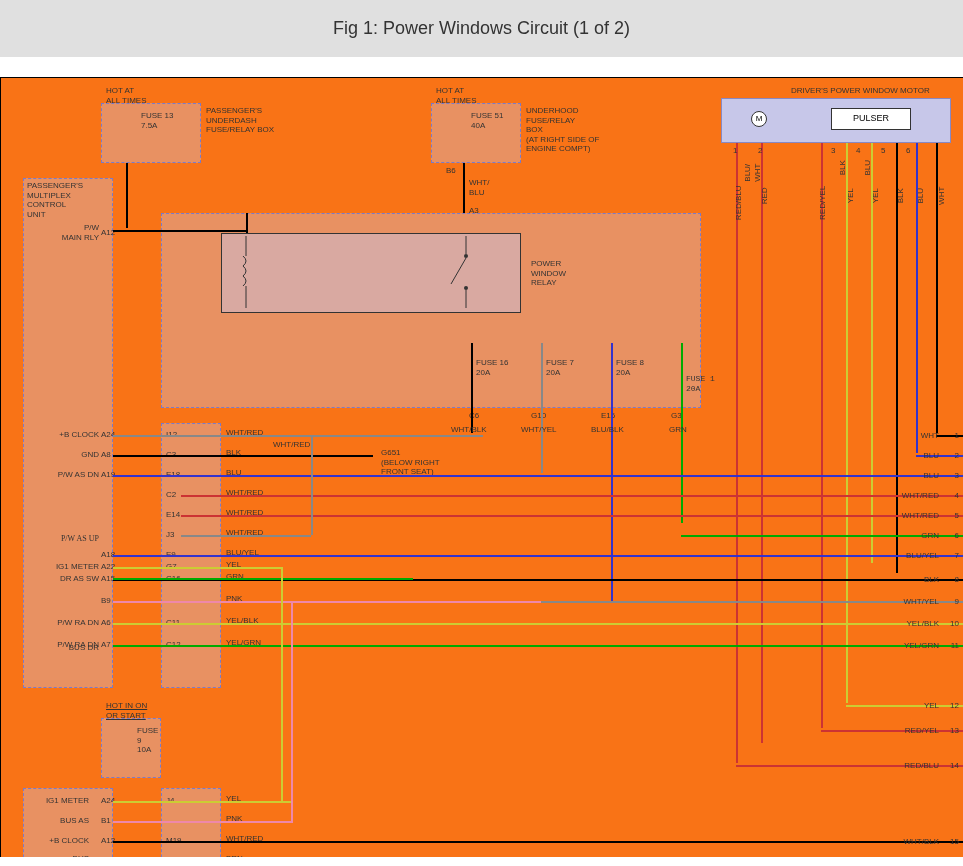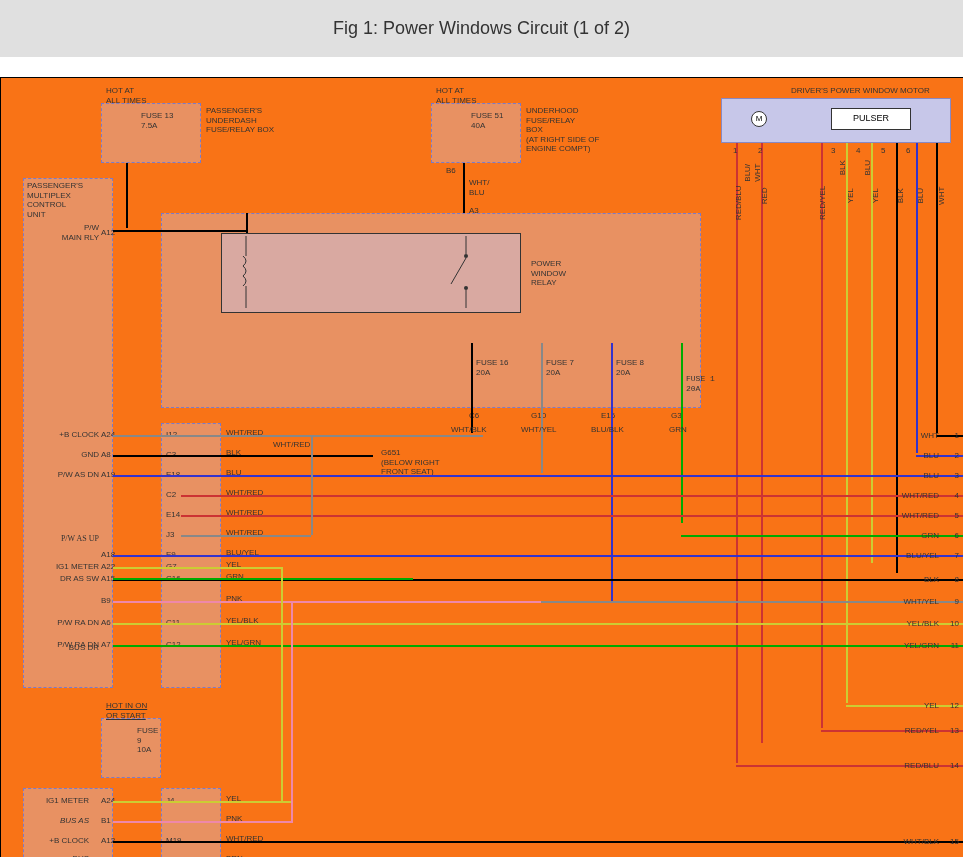--- a/index.html
+++ b/index.html
@@ -225,21 +225,21 @@
   <div class="box" style="left:22px; top:710px; width:90px; height:100px;"></div>
   <div class="box" style="left:160px; top:710px; width:60px; height:100px;"></div>
 
   <div class="lbl lbl-r" style="left:30px; top:718px; width:58px;">IG1 METER</div>
   <div class="lbl" style="left:100px; top:718px;">A24</div>
   <div class="lbl" style="left:165px; top:718px;">J4</div>
   <div class="lbl" style="left:225px; top:716px;">YEL</div>
   <div class="wire wire-h" style="left:112px; top:723px; width:180px; background:#cc3;"></div>
   <div class="wire wire-h" style="left:820px; top:652px; width:142px; background:#c33;"></div>
 
-  <div class="lbl lbl-r" style="left:30px; top:738px; width:58px;font-style:italic;">BUS AS</div>
+  <div class="lbl lbl-r" style="left:30px; top:738px; width:58px;">BUS AS</div>
   <div class="lbl" style="left:100px; top:738px;">B1</div>
   <div class="lbl" style="left:225px; top:736px;">PNK</div>
   <div class="wire wire-h" style="left:112px; top:743px; width:180px; background:#e8a;"></div>
   <div class="wire wire-h" style="left:735px; top:687px; width:227px; background:#c33;"></div>
 
   <div class="lbl lbl-r" style="left:30px; top:758px; width:58px;">+B CLOCK</div>
   <div class="lbl" style="left:100px; top:758px;">A12</div>
   <div class="lbl" style="left:165px; top:758px;">M19</div>
   <div class="lbl" style="left:225px; top:756px;">WHT/RED</div>
   <div class="wire wire-h" style="left:112px; top:763px; width:850px; background:#000;"></div>

